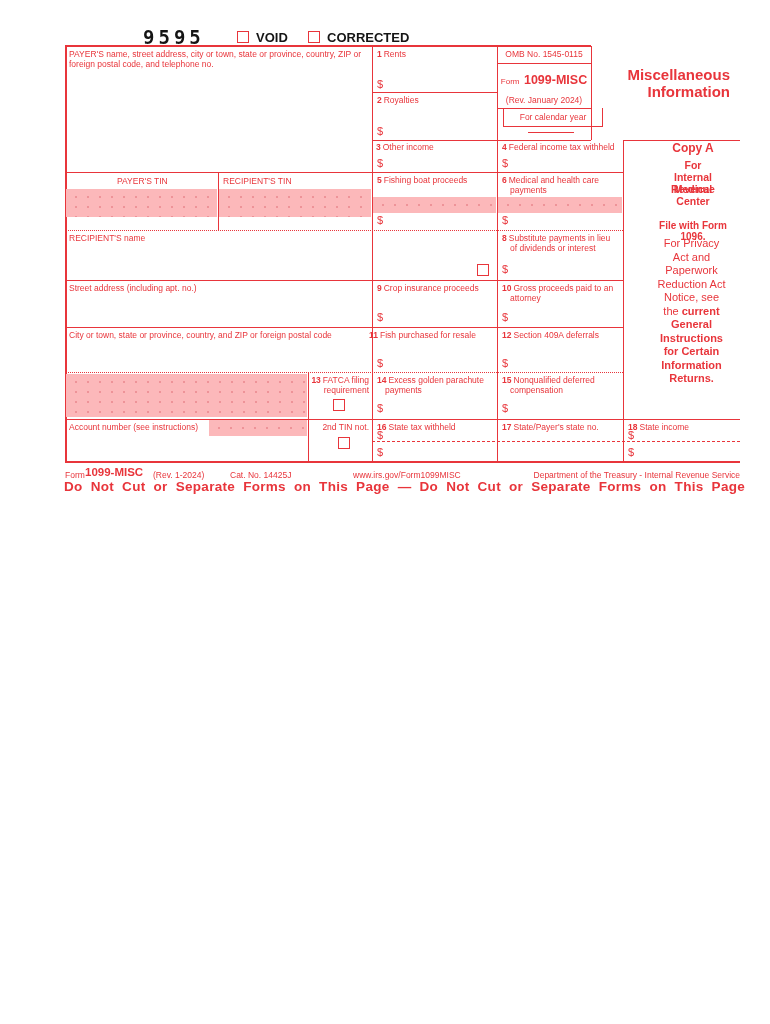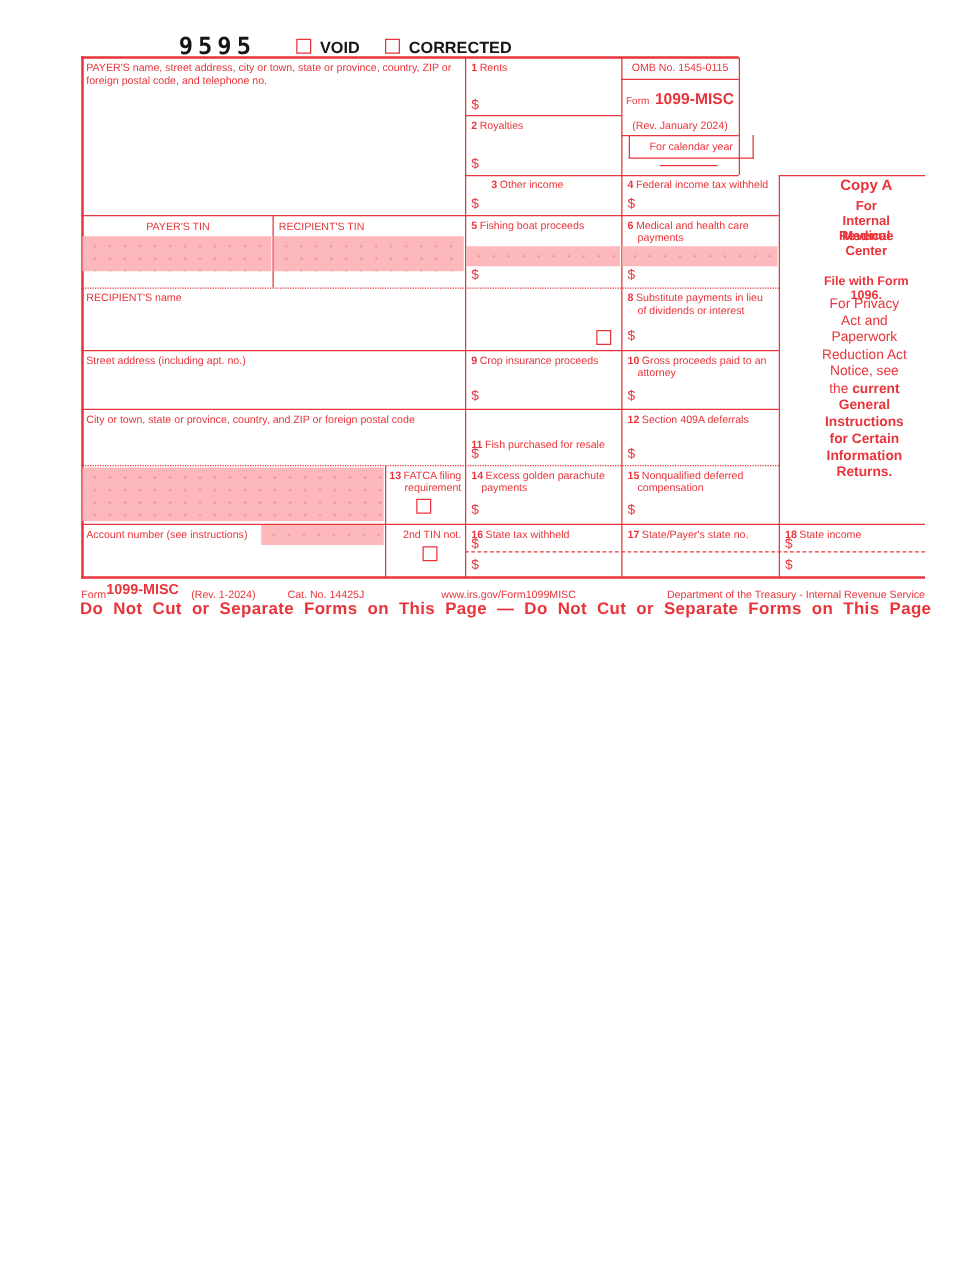--- a/index.html
+++ b/index.html
@@ -100,21 +100,21 @@
   <div class="lbl" style="left:377px; top:49px;">
     <span class="bnum">1</span><span class="btxt">Rents</span>
   </div>
   <div class="dollar" style="left:377px; top:78px;">$</div>
 
   <div class="lbl" style="left:377px; top:95px;">
     <span class="bnum">2</span><span class="btxt">Royalties</span>
   </div>
   <div class="dollar" style="left:377px; top:125px;">$</div>
 
-  <div class="lbl" style="left:393px; top:142px;text-align:center;">
+  <div class="lbl" style="left:376px; top:142px;text-align:center;">
     <span class="bnum">3</span><span class="btxt">Other income</span>
   </div>
   <div class="dollar" style="left:377px; top:157px;">$</div>
 
   <div class="lbl" style="left:502px; top:142px; width:118px;">
     <span class="bnum">4</span><span class="btxt">Federal income tax withheld</span>
   </div>
   <div class="dollar" style="left:502px; top:157px;">$</div>
 
   <div class="lbl" style="left:377px; top:175px;">
@@ -139,21 +139,21 @@
   <div class="lbl" style="left:377px; top:283px;">
     <span class="bnum">9</span><span class="btxt">Crop insurance proceeds</span>
   </div>
   <div class="dollar" style="left:377px; top:311px;">$</div>
 
   <div class="lbl hang" style="left:502px; top:283px; width:114px;">
     <span class="bnum">10</span><span class="btxt">Gross proceeds paid to an attorney</span>
   </div>
   <div class="dollar" style="left:502px; top:311px;">$</div>
 
-  <div class="lbl" style="left:377px; top:330px;margin-top:20px;">
+  <div class="lbl" style="left:369px; top:330px;">
     <span class="bnum">11</span><span class="btxt">Fish purchased for resale</span>
   </div>
   <div class="dollar" style="left:377px; top:357px;">$</div>
 
   <div class="lbl" style="left:502px; top:330px;">
     <span class="bnum">12</span><span class="btxt">Section 409A deferrals</span>
   </div>
   <div class="dollar" style="left:502px; top:357px;">$</div>
 
   <div class="lbl hang" style="left:377px; top:375px; width:110px;">
@@ -183,20 +183,24 @@
   <div class="dollar" style="left:628px; top:446px;">$</div>
 
   <div class="ombline" style="left:499px; top:49px; width:90px;">OMB No. 1545-0115</div>
   <div class="abs" style="left:497px; top:70px; width:94px; text-align:center; color:var(--red);">
     <span style="font-size:8px;">Form</span>
     <span style="font-size:12.5px; font-weight:bold;">1099-MISC</span>
   </div>
   <div class="ombline" style="left:499px; top:95px; width:90px;">(Rev. January 2024)</div>
   <div class="ombline" style="left:503px; top:112px; width:100px;">For calendar year</div>
 
+  <div class="title" style="left:595px; top:66px; width:135px;">
+    <div>Miscellaneous</div>
+    <div>Information</div>
+  </div>
 
   <div class="rcol" style="left:625px; top:141px; width:103px; font-size:12px; font-weight:bold;">Copy A</div>
   <div class="rcol" style="left:625px; top:159px; width:103px; font-size:10.5px; font-weight:bold;">For</div>
   <div class="rcol" style="left:625px; top:171px; width:103px; font-size:10.5px; font-weight:bold;">Internal Revenue</div>
   <div class="rcol" style="left:625px; top:183px; width:103px; font-size:10.5px; font-weight:bold;">Medical Center</div>
   <div class="rcol" style="left:625px; top:220px; width:103px; font-size:10px; font-weight:bold;">File with Form 1096.</div>
   <div class="rcol" style="left:622px; top:237px; width:106px; font-size:11px; line-height:13.5px;">
     <span>For Privacy Act and Paperwork Reduction Act Notice, see the </span><span style="font-weight:bold;">current General Instructions for Certain Information Returns.</span>
   </div>
 

